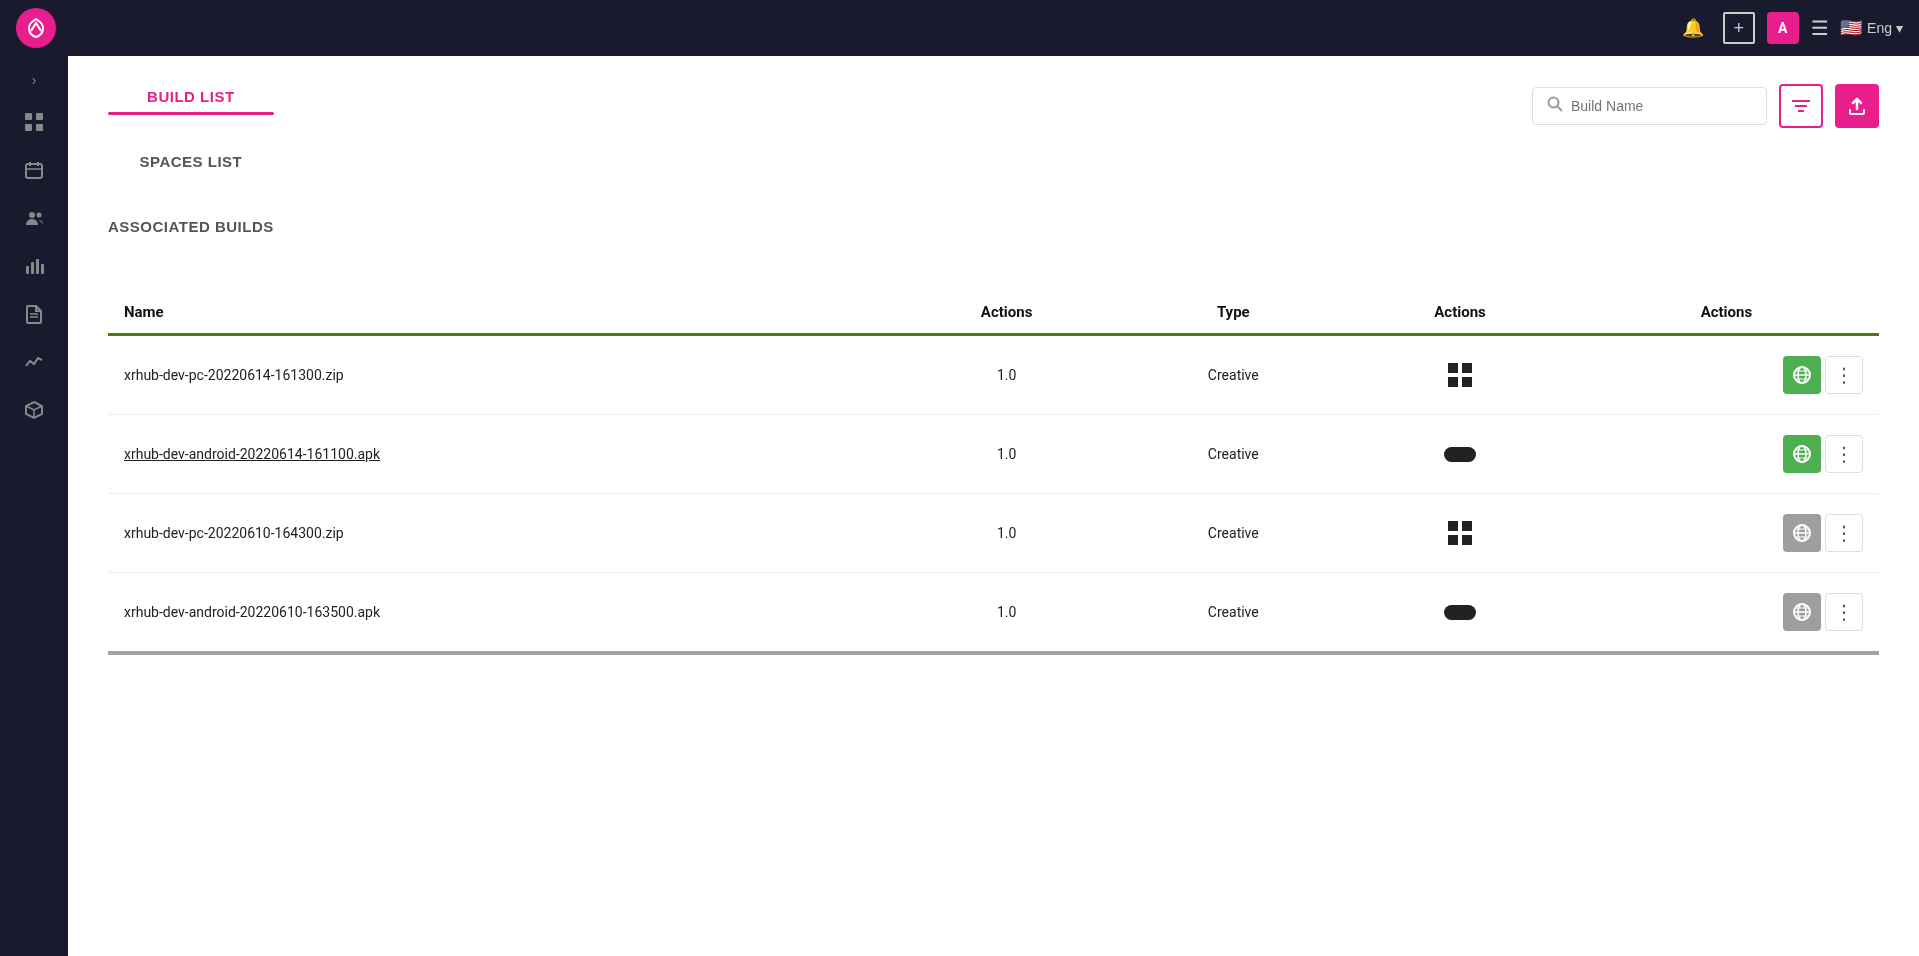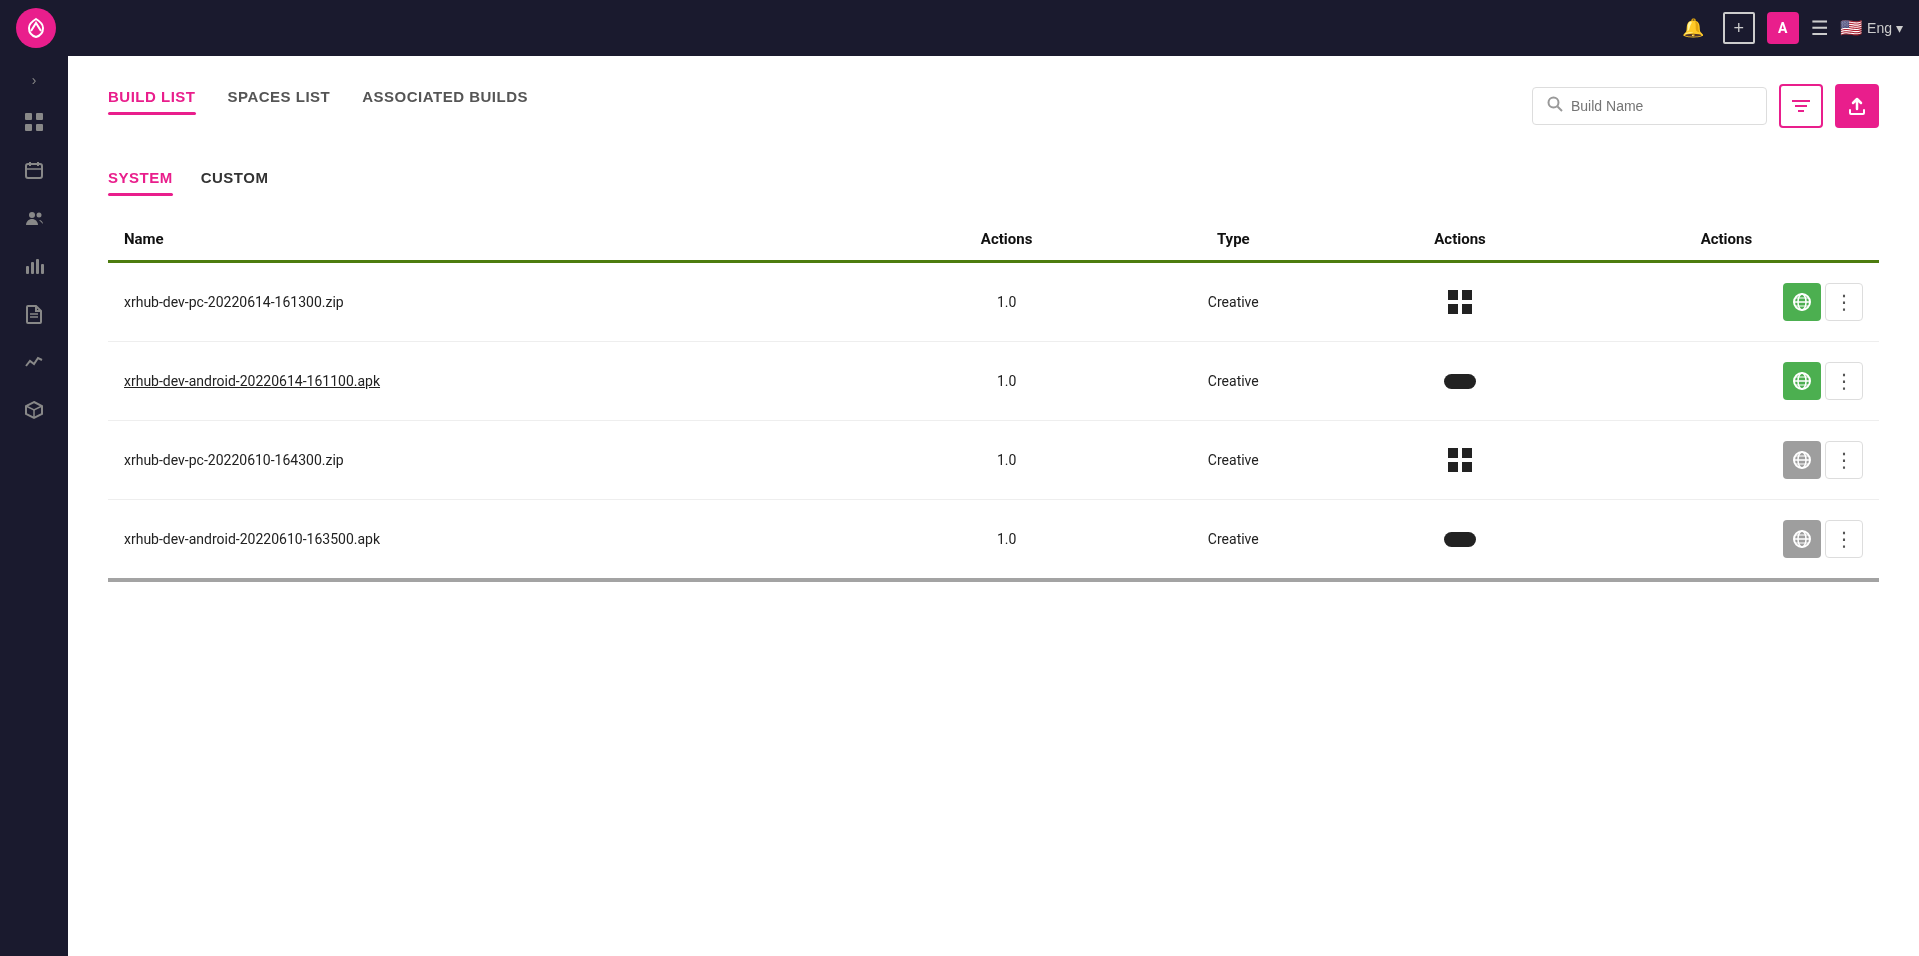--- a/index.html
+++ b/index.html
@@ -67,21 +67,21 @@
       border-radius: 4px; transition: color 0.2s;
     }
 
     
     .main-content {
       flex: 1; background: #fff; overflow-y: auto; padding: 24px 40px;
     }
 
     
     .tabs {
-      display: flex; gap: 32px; border-bottom: none; margin-bottom: 24px;
+      display: flex; gap: 32px; border-bottom: none; margin-bottom: 24px; flex-direction: column;
     }
     .tab {
       background: none; border: none; font-size: 15px; font-weight: 600;
       cursor: pointer; padding: 8px 0; color: #555; letter-spacing: 0.5px;
       position: relative;
     }
     .tab.active { color: #e91e8c; }
     .tab.active::after {
       content: ''; position: absolute; bottom: -2px; left: 0; right: 0;
       height: 3px; background: #e91e8c; border-radius: 2px;
@@ -244,24 +244,20 @@
         </button>
         <button class="upload-btn">
           <svg width="20" height="18" viewBox="0 0 20 18" fill="none">
             <path d="M10 12V2M10 2L6 6M10 2L14 6" stroke="white" stroke-width="2.5" stroke-linecap="round"></path>
             <path d="M3 13v3a1 1 0 001 1h12a1 1 0 001-1v-3" stroke="white" stroke-width="2" stroke-linecap="round"></path>
           </svg>
         </button>
       </div>
     </div>
 
-    <div class="sub-tabs">
-      <button class="sub-tab active">SYSTEM</button>
-      <button class="sub-tab">CUSTOM</button>
-    </div>
 
     <table class="builds-table">
       <thead>
         <tr>
           <th>Name</th>
           <th class="center">Actions</th>
           <th class="center">Type</th>
           <th class="center">Actions</th>
           <th class="center">Actions</th>
         </tr>

